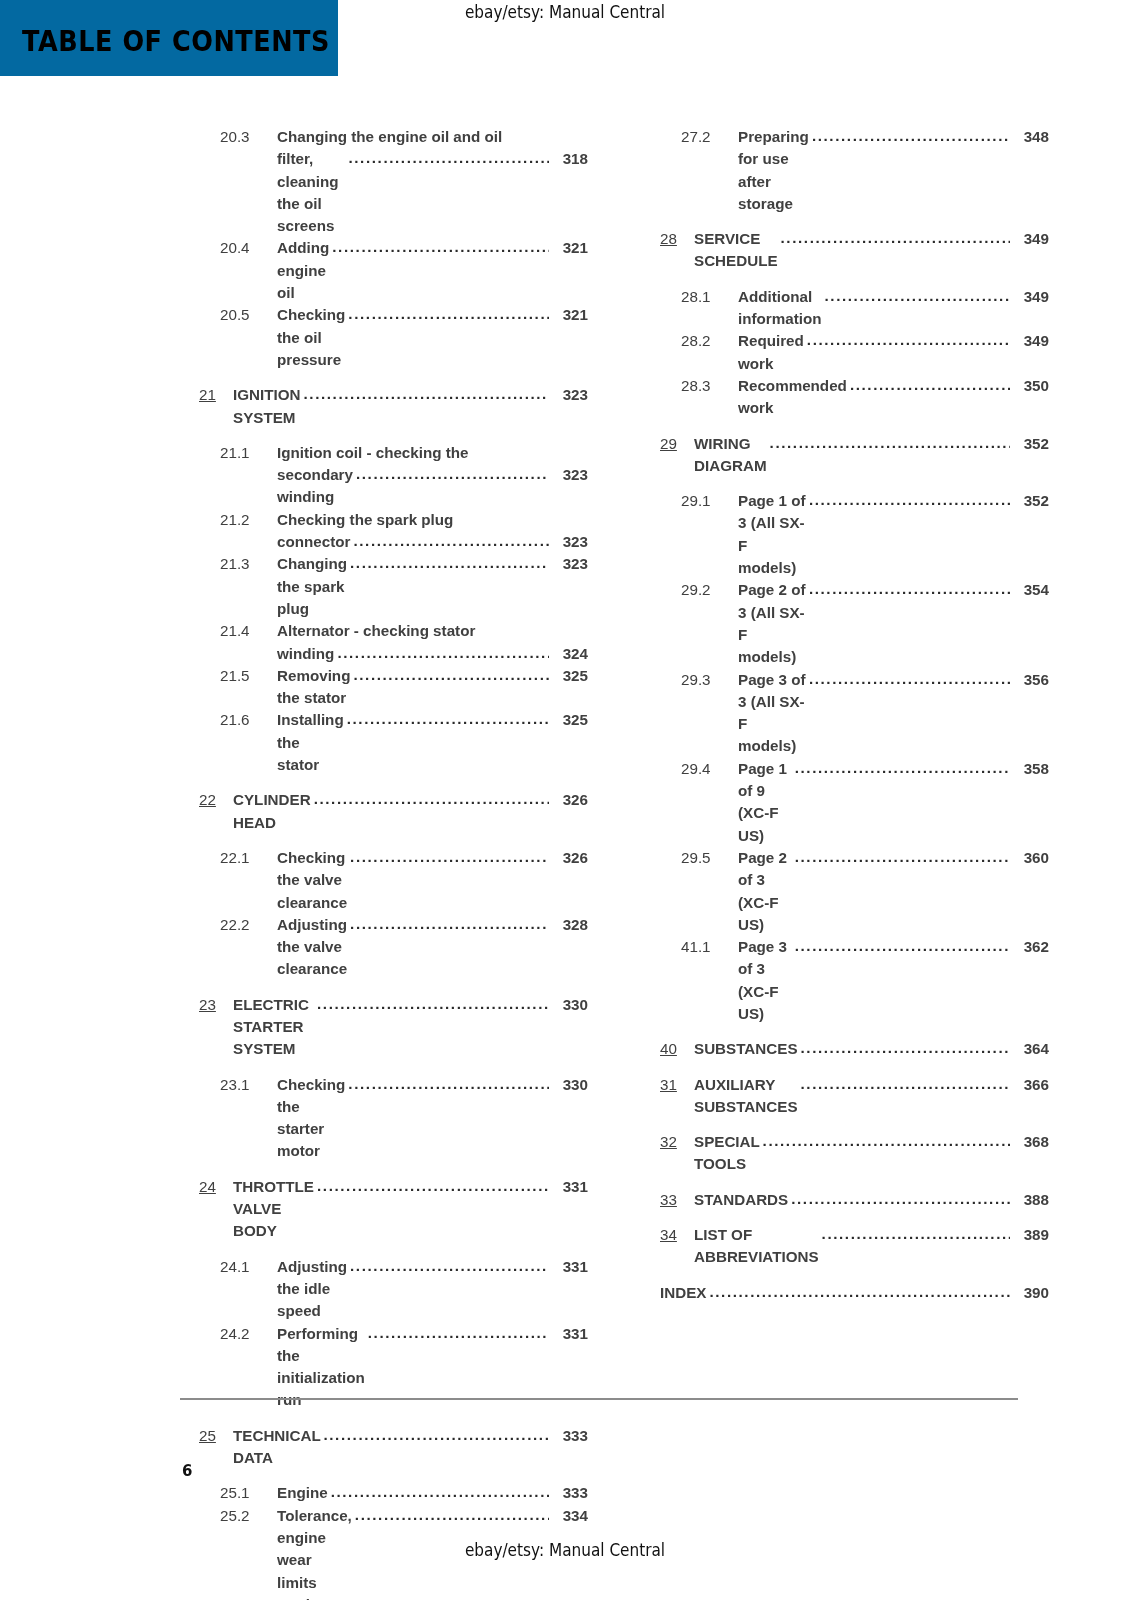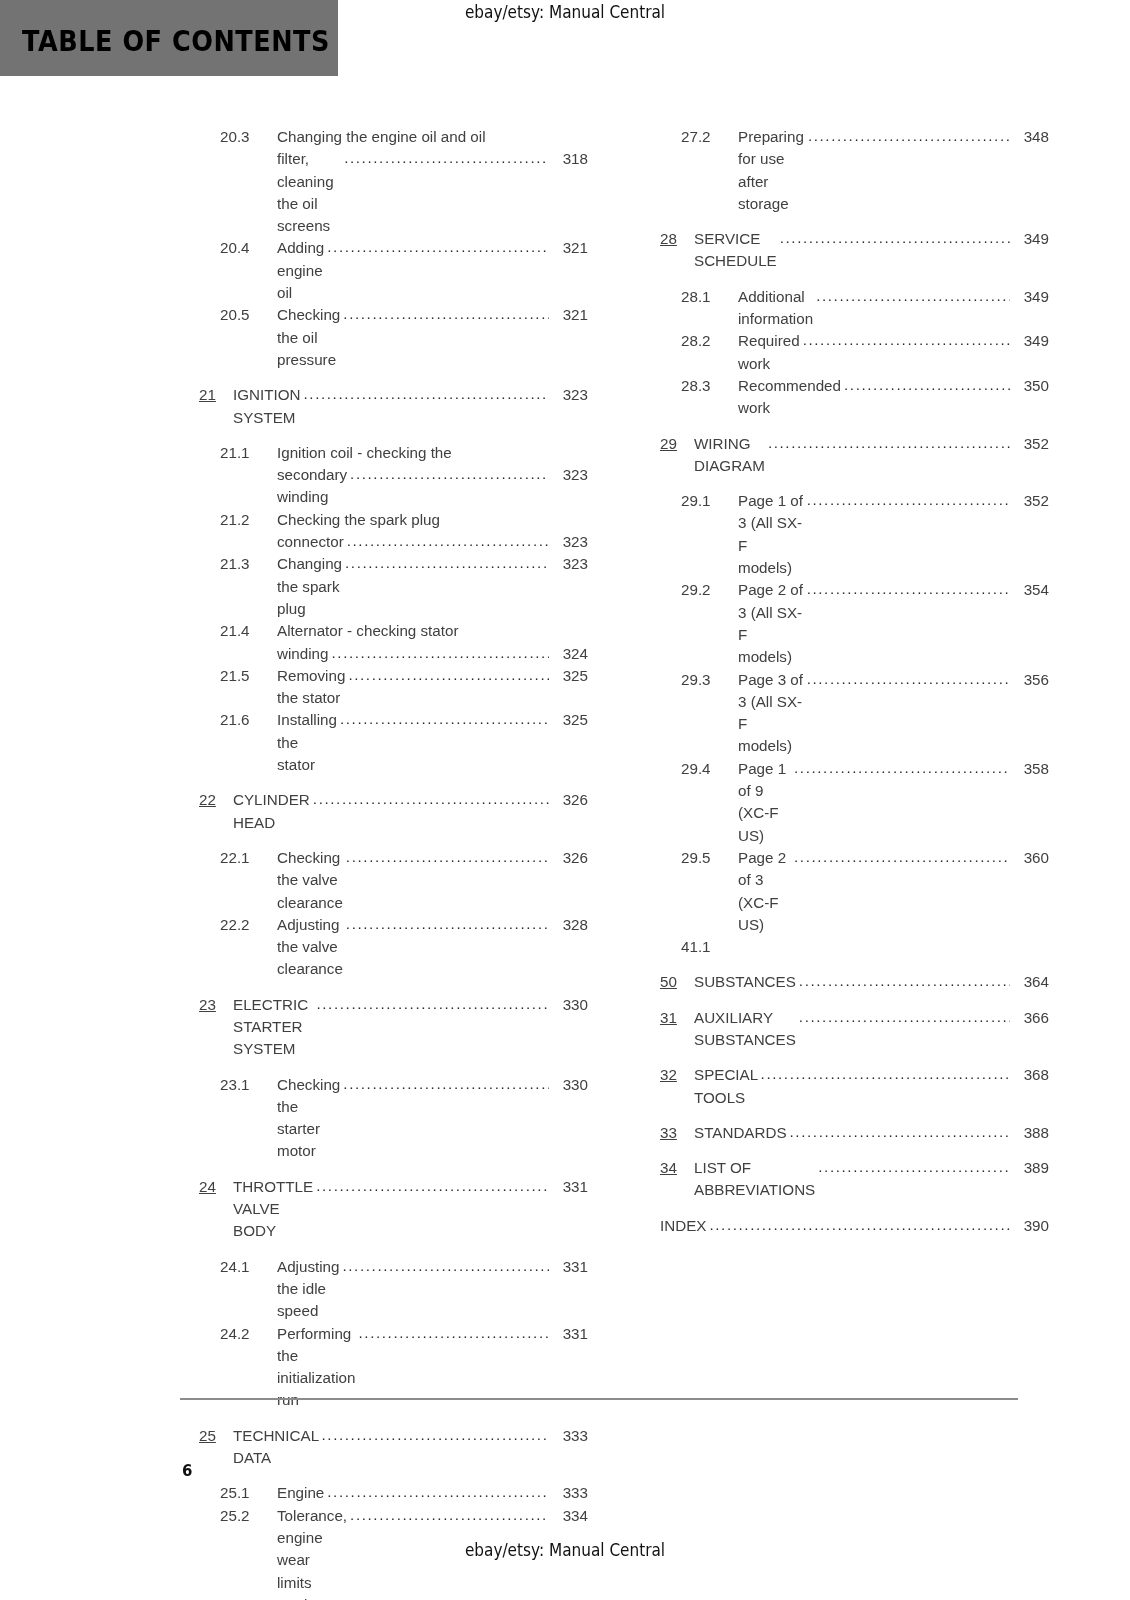--- a/index.html
+++ b/index.html
@@ -16,21 +16,21 @@
     overflow: hidden;
   }
 
   
   #header-bar {
     position: absolute;
     left: 0;
     top: 0;
     width: 338px;
     height: 76px;
-    background: #737373;
+    background: #0369a1;
   }
   #header-title {
     position: absolute;
     left: 22px;
     top: 24px;
     font-size: 29px;
     font-weight: bold;
     letter-spacing: 0.6px;
     color: #000000;
     font-family: "DejaVu Sans", sans-serif;
@@ -96,20 +96,21 @@
   }
   .lvl1 > .num  { width: 34px; text-decoration: underline; }
   .lvl2 > .num  { width: 57px; margin-left: 21px; }
   .noindex > .num { width: 0; }
 
   .body {
     flex: 1 1 auto;
     display: flex;
     align-items: baseline;
     min-width: 0;
+    font-weight: bold;
   }
   .label {
     flex: 0 1 auto;
     white-space: normal;
     word-break: normal;
   }
   .leader {
     flex: 1 1 auto;
     overflow: hidden;
     white-space: nowrap;
@@ -444,23 +445,28 @@
       <div class="toc-entry lvl2">
         <div class="num">29.5</div>
         <div class="body">
           <span class="label">Page 2 of 3 (XC-F US)</span>
           <span class="leader"></span>
           <span class="page">360</span>
         </div>
       </div>
       <div class="toc-entry lvl2">
         <div class="num">41.1</div>
-      </div>
-      <div class="toc-entry lvl1">
-        <div class="num">50</div>
+        <div class="body">
+          <span class="label">Page 3 of 3 (XC-F US)</span>
+          <span class="leader"></span>
+          <span class="page">362</span>
+        </div>
+      </div>
+      <div class="toc-entry lvl1">
+        <div class="num">40</div>
         <div class="body">
           <span class="label">SUBSTANCES</span>
           <span class="leader"></span>
           <span class="page">364</span>
         </div>
       </div>
       <div class="toc-entry lvl1">
         <div class="num">31</div>
         <div class="body">
           <span class="label">AUXILIARY SUBSTANCES</span>

